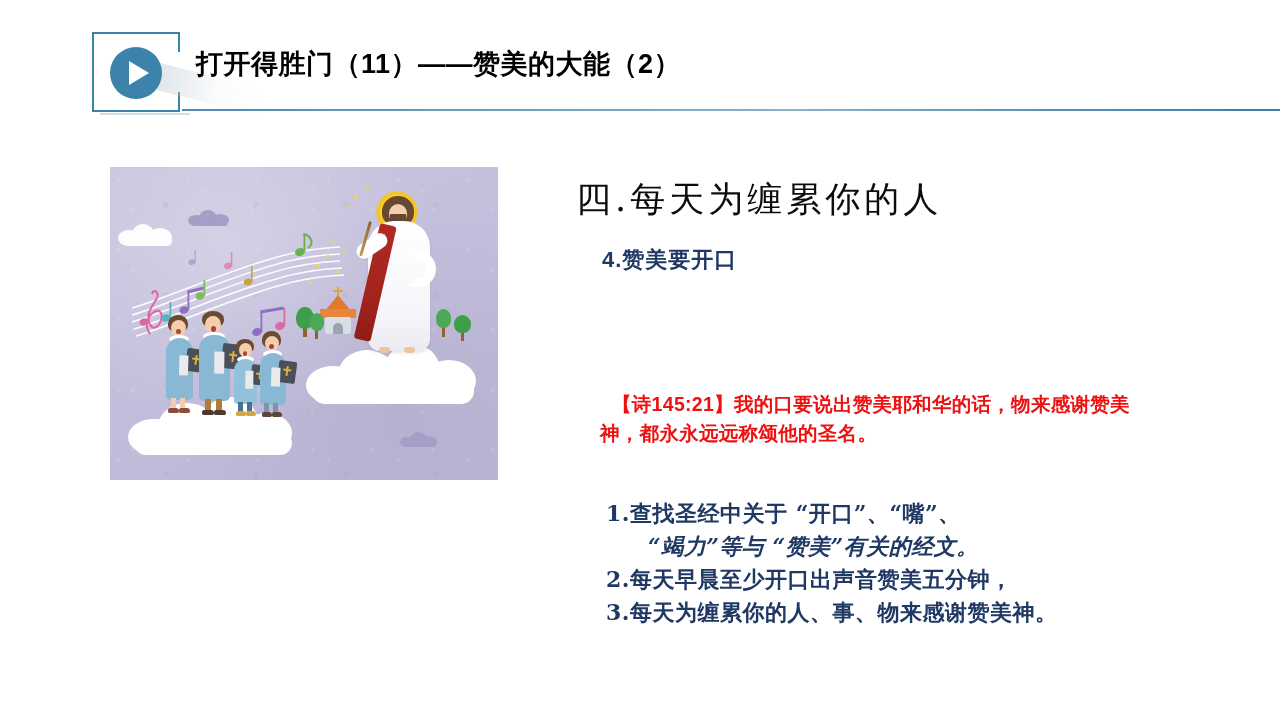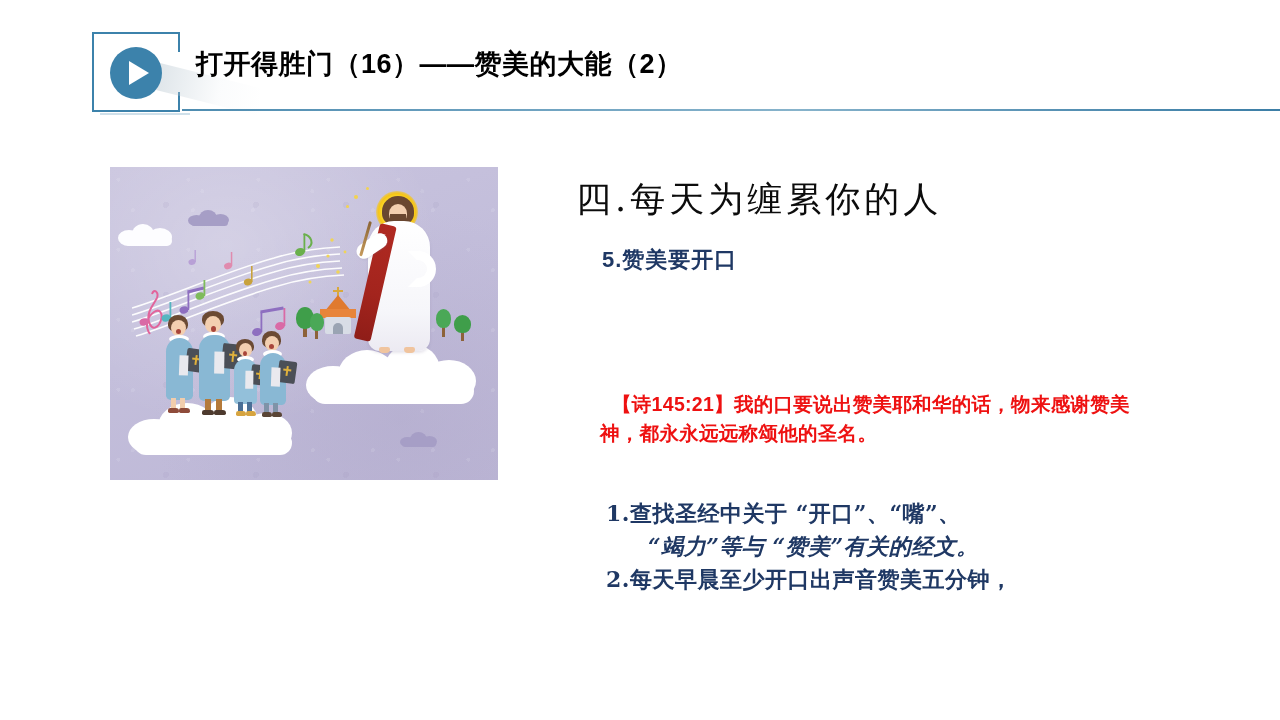--- a/index.html
+++ b/index.html
@@ -234,21 +234,21 @@
 <div id="slide-header">
 
   <div id="header-frame"></div>
   <div id="header-frame-notch"></div>
   <div id="play-shadow"></div>
 
   <div id="play-button">
     <div id="play-triangle"></div>
   </div>
 
-  <div id="header-title">打开得胜门（16）——赞美的大能（2）</div>
+  <div id="header-title">打开得胜门（11）——赞美的大能（2）</div>
 
   <div id="header-rule"></div>
   <div id="header-rule-soft"></div>
 </div>
 
 <div id="illustration">
   <div class="tex"></div>
 
   <div id="cloud-white">
     <i style="left:0;top:6px;width:22px;height:16px;"></i>
@@ -450,29 +450,32 @@
 
   <div class="sparkle" style="left:244px;top:28px;width:4px;height:4px;"></div>
   <div class="sparkle" style="left:256px;top:20px;width:3px;height:3px;"></div>
   <div class="sparkle" style="left:236px;top:38px;width:3px;height:3px;"></div>
 </div>
 
 <div id="content">
 
   <div id="main-heading">四.每天为缠累你的人</div>
 
-  <div id="sub-heading">5.赞美要开口</div>
+  <div id="sub-heading">4.赞美要开口</div>
 
   <div class="scripture" id="scripture-2">【诗145:21】我的口要说出赞美耶和华的话，物来感谢赞美神，都永永远远称颂他的圣名。</div>
 
   <div id="homework">
 
     <span class="hw-item">
       <span class="num">1.</span><span>查找圣经中关于 “开口”、“嘴”、</span>
     </span>
     <span class="hw-cont">“竭力”等与 “赞美”有关的经文。</span>
 
     <span class="hw-item">
       <span class="num">2.</span><span>每天早晨至少开口出声音赞美五分钟，</span>
     </span>
 
+    <span class="hw-item">
+      <span class="num">3.</span><span>每天为缠累你的人、事、物来感谢赞美神。</span>
+    </span>
   </div>
 </div>
 
 </body></html>

